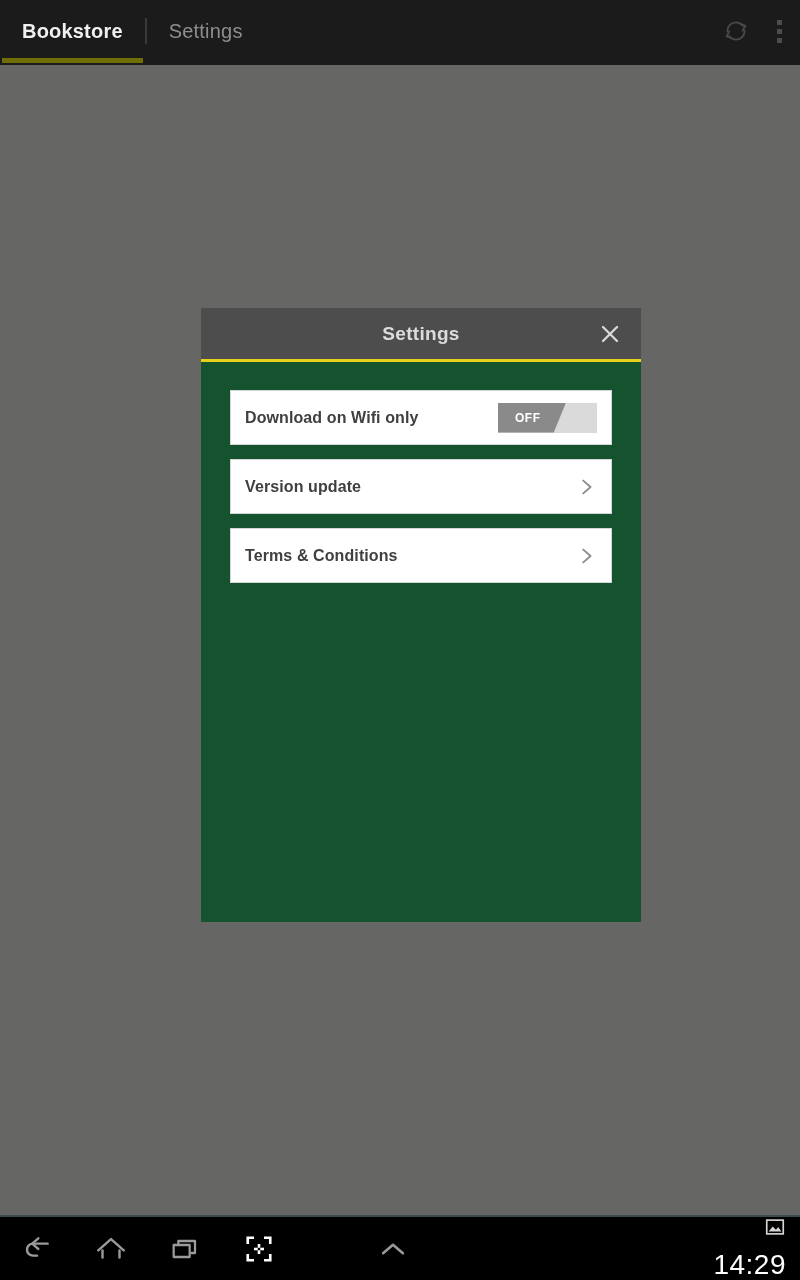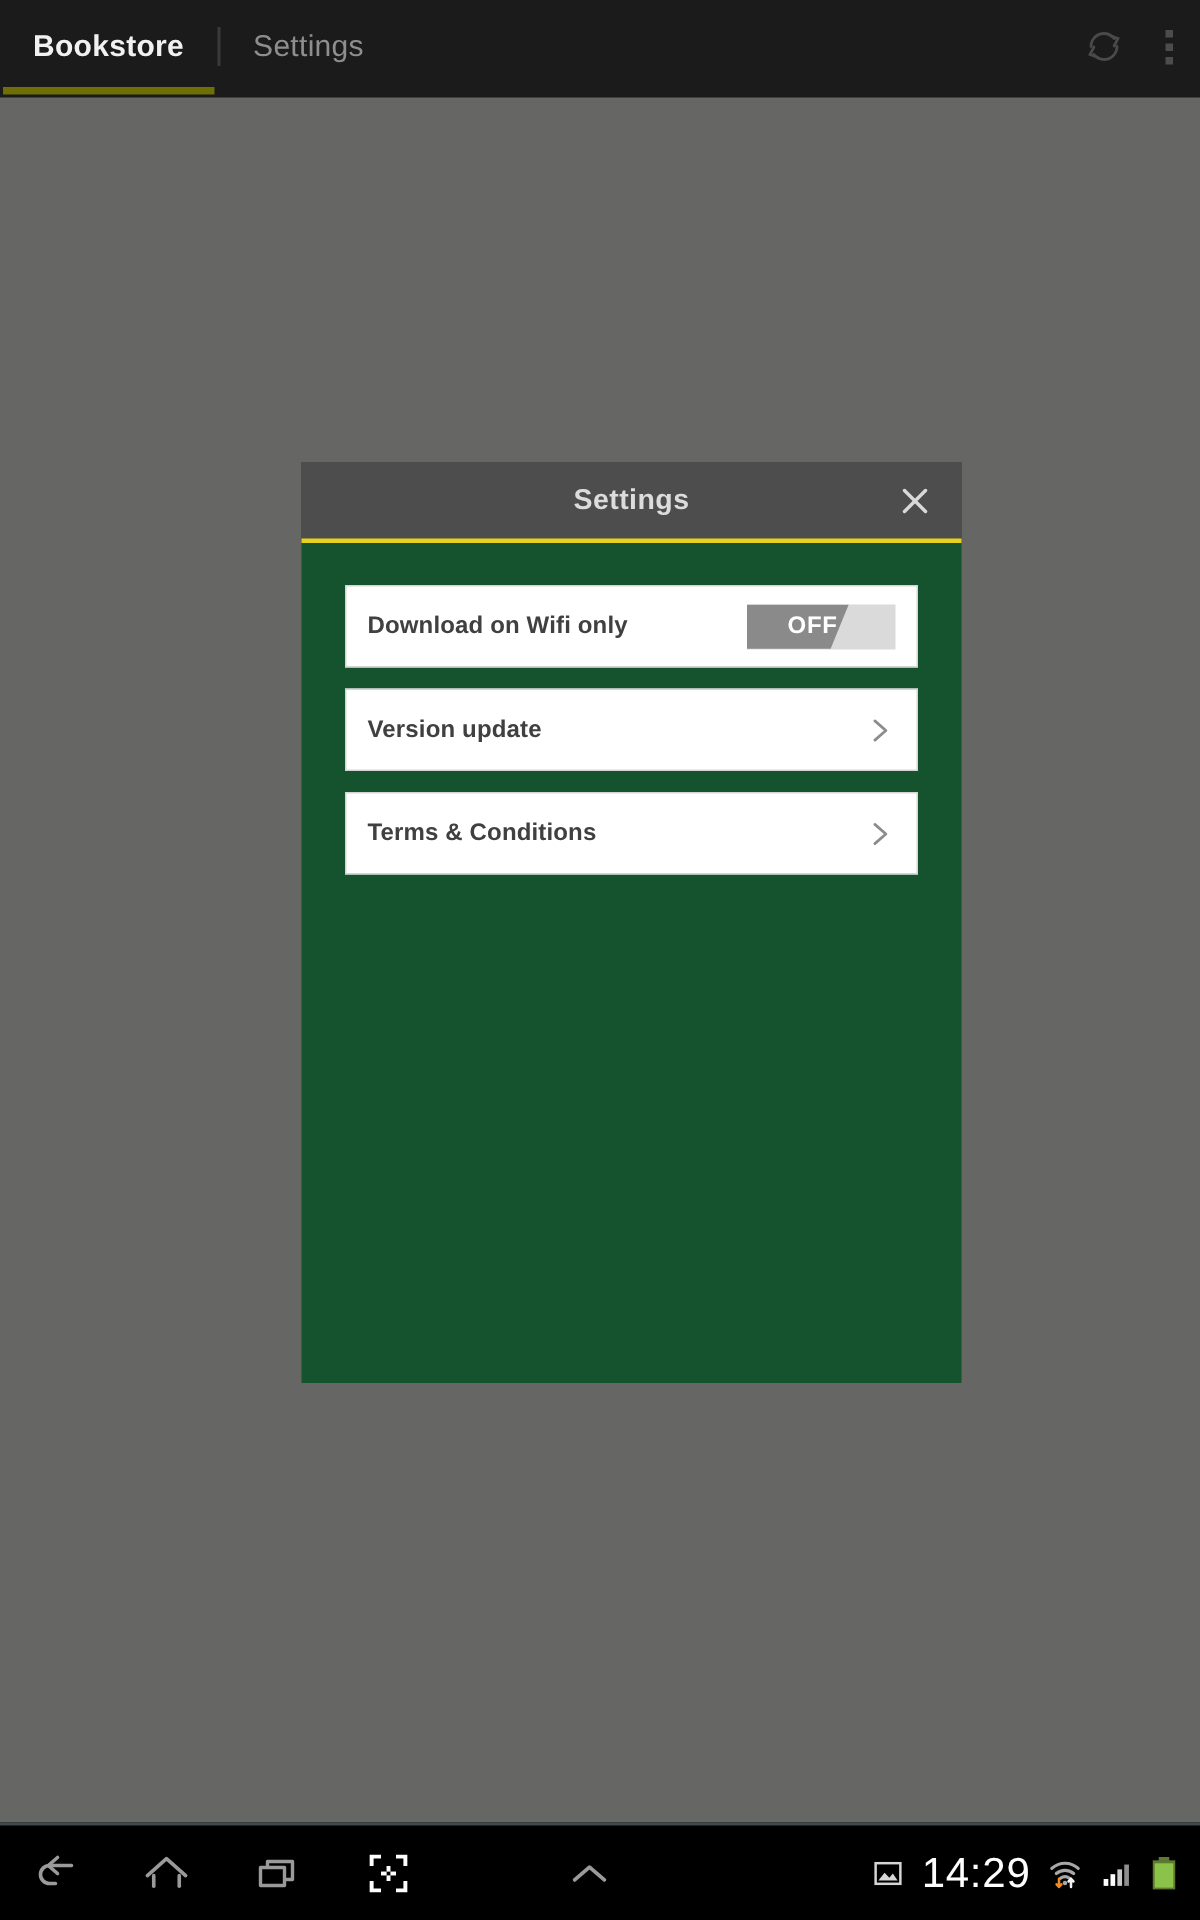--- a/index.html
+++ b/index.html
@@ -90,41 +90,41 @@
     width:99px; height:30px; position:relative; overflow:hidden;
     background:#dadada; display:block;
   }
   .toggle .knob {
     position:absolute; left:0; top:0; height:30px; width:68px;
     background:#8a8a8a;
     clip-path: polygon(0 0, 100% 0, 82% 100%, 0 100%);
     display:flex; align-items:center; justify-content:flex-start;
   }
   .toggle .knob span {
-    color:#ffffff; font-size:16px; font-weight:bold; padding-left:27px;
+    color:#ffffff; font-size:12px; font-weight:bold; padding-left:17px;
     letter-spacing:.5px;
   }
 
   .chev { width:22px; height:22px; display:block; }
 
   
   .navbar {
     position:absolute; left:0; top:1215px; width:800px; height:65px;
     background:#000;
     border-top:2px solid #3e4a4e;
     display:flex; align-items:center;
   }
   .navzone { display:flex; align-items:center; height:65px; }
   .navbtn {
     width:74px; height:65px;
     display:flex; align-items:center; justify-content:center;
   }
   .statuszone {
-    margin-left:auto; display:flex; align-items:center;
-    height:65px; padding-right:14px; gap:11px;
+    margin-left:auto; display:flex; align-items:flex-end;
+    height:65px; padding-right:14px; gap:11px;flex-direction:column;
   }
   .clock {
     color:#ffffff; font-size:28px; letter-spacing:.5px; font-weight:normal;
   }
   .sysico { display:flex; align-items:center; justify-content:center; }
 </style>
 </head>
 <body>
 
 <div id="app">

